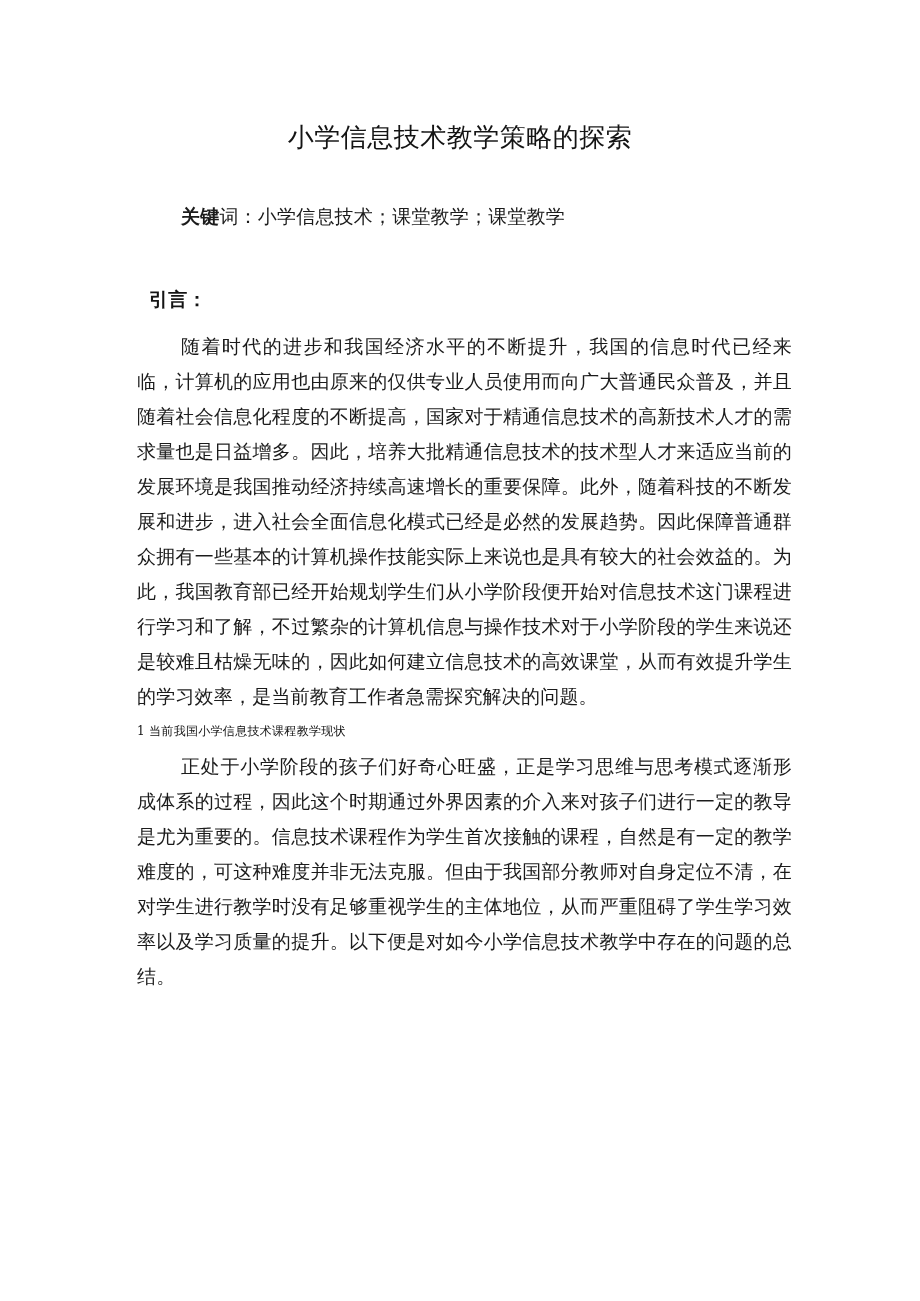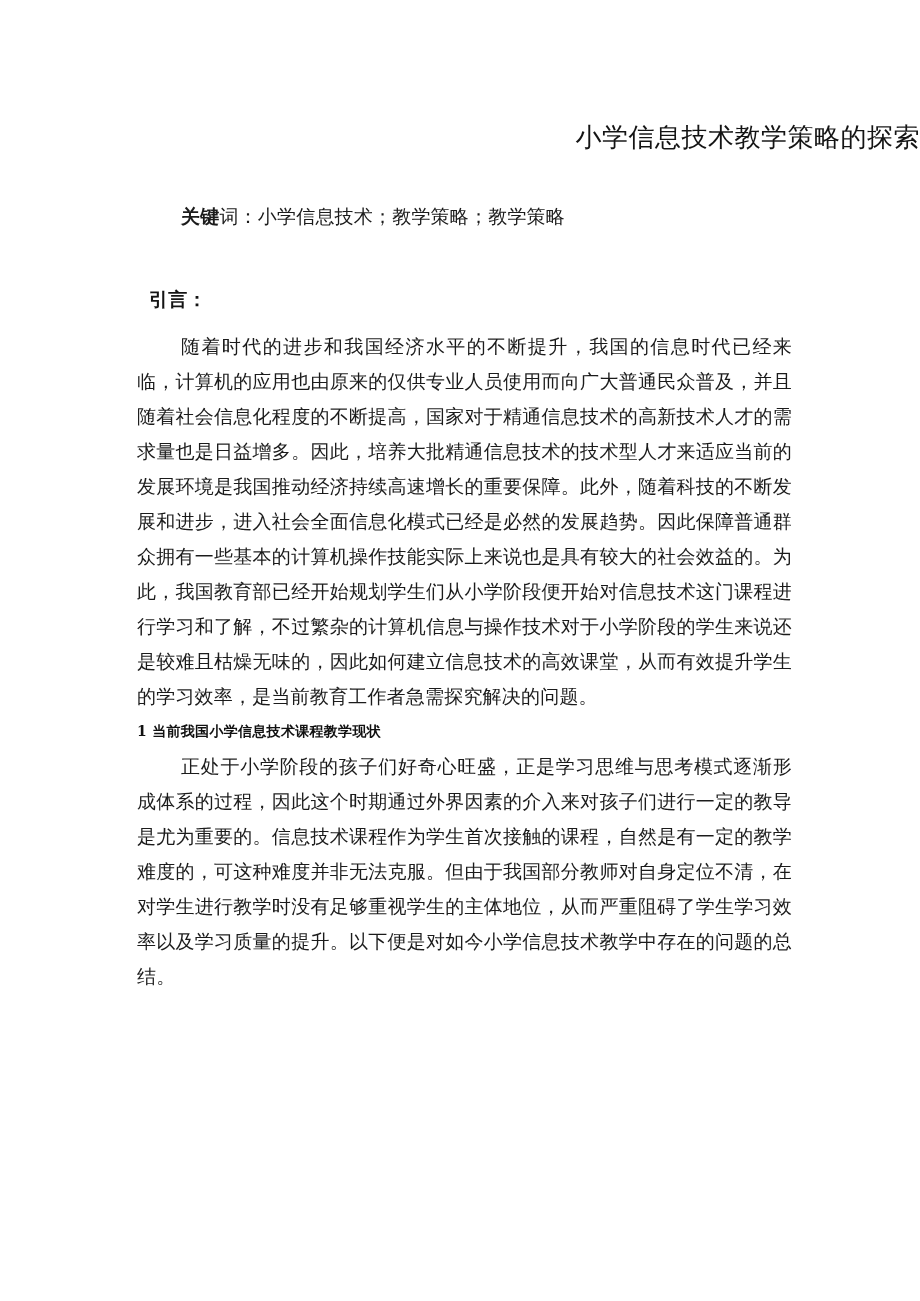--- a/index.html
+++ b/index.html
@@ -26,21 +26,21 @@
     height: 1301px;
     background: #ffffff;
   }
 
   
   .doc-title {
     position: absolute;
     left: 0;
     top: 101px;
     width: 920px;
-    text-align: right;
+    text-align: center;
     font-size: 26px;
     line-height: 38px;
     font-weight: 400;
     letter-spacing: 0.5px;
     color: #141414;
   }
 
   
   .body-col {
     position: absolute;
@@ -74,42 +74,42 @@
   .heading-inline {
     font-size: 19px;
     line-height: 35px;
     font-weight: 700;
     margin: 12px;
     color: #141414;
     letter-spacing: 0.2px;
   }
 
   .sec-heading {
-    font-size: 14px;
+    font-size: 12px;
     line-height: 35px;
-    font-weight: 700;
+    font-weight: 400;
     margin: 0;
     text-indent: 0;
     color: #111111;
     letter-spacing: 0.3px;
   }
 </style>
 </head>
 <body>
 
 <div class="page">
 
   <h1 class="doc-title">小学信息技术教学策略的探索</h1>
 
   <div class="body-col">
 
 
     <div class="spacer-keywords"></div>
 
-    <p class="para indent-2"><span class="lbl-bold">关键</span><span>词：</span><span>小学信息技术；教学策略；教学策略</span></p>
+    <p class="para indent-2"><span class="lbl-bold">关键</span><span>词：</span><span>小学信息技术；课堂教学；课堂教学</span></p>
 
     <div class="spacer-intro"></div>
 
     <p class="heading-inline indent-2">引言：</p>
 
     <p class="para indent-2">随着时代的进步和我国经济水平的不断提升，我国的信息时代已经来临，计算机的应用也由原来的仅供专业人员使用而向广大普通民众普及，并且随着社会信息化程度的不断提高，国家对于精通信息技术的高新技术人才的需求量也是日益增多。因此，培养大批精通信息技术的技术型人才来适应当前的发展环境是我国推动经济持续高速增长的重要保障。此外，随着科技的不断发展和进步，进入社会全面信息化模式已经是必然的发展趋势。因此保障普通群众拥有一些基本的计算机操作技能实际上来说也是具有较大的社会效益的。为此，我国教育部已经开始规划学生们从小学阶段便开始对信息技术这门课程进行学习和了解，不过繁杂的计算机信息与操作技术对于小学阶段的学生来说还是较难且枯燥无味的，因此如何建立信息技术的高效课堂，从而有效提升学生的学习效率，是当前教育工作者急需探究解决的问题。</p>
 
     <p class="sec-heading indent-1">1 当前我国小学信息技术课程教学现状</p>
 
     <p class="para indent-2">正处于小学阶段的孩子们好奇心旺盛，正是学习思维与思考模式逐渐形成体系的过程，因此这个时期通过外界因素的介入来对孩子们进行一定的教导是尤为重要的。信息技术课程作为学生首次接触的课程，自然是有一定的教学难度的，可这种难度并非无法克服。但由于我国部分教师对自身定位不清，在对学生进行教学时没有足够重视学生的主体地位，从而严重阻碍了学生学习效率以及学习质量的提升。以下便是对如今小学信息技术教学中存在的问题的总结。</p>

